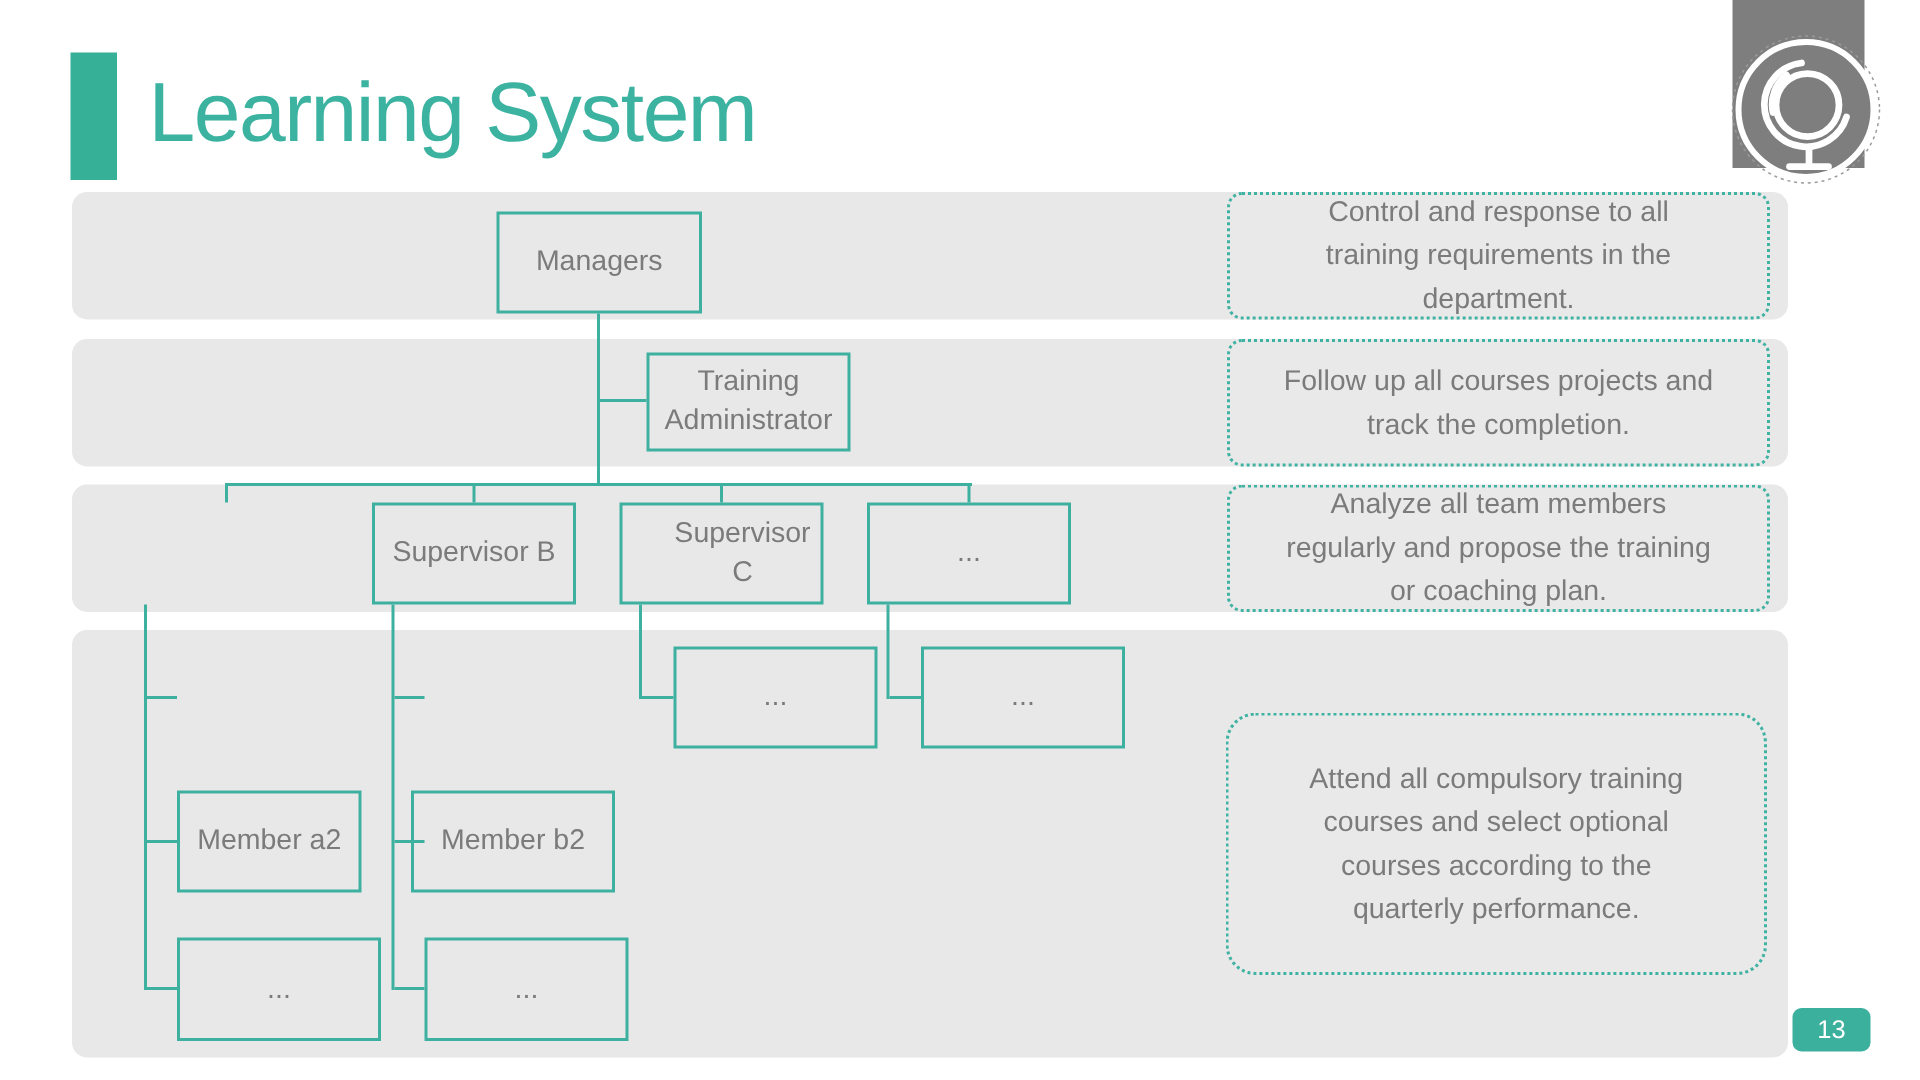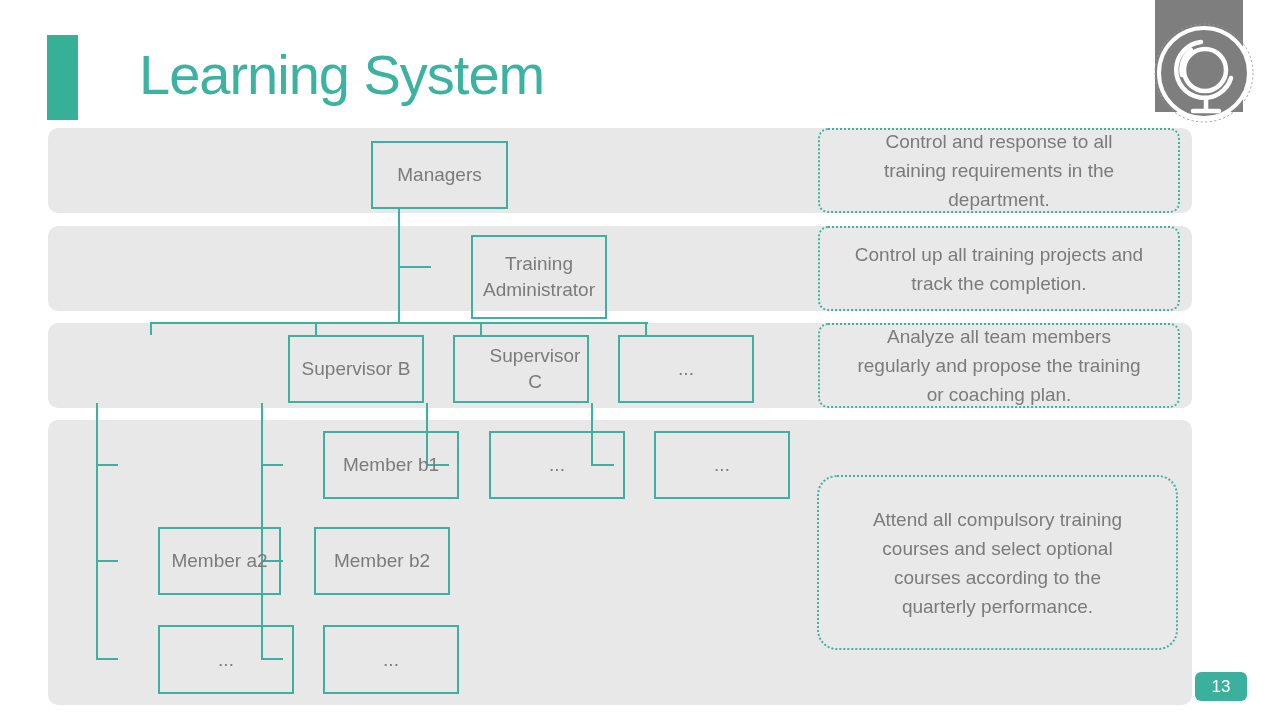--- a/index.html
+++ b/index.html
@@ -4,35 +4,35 @@
 <style>
   html,body{margin:0;padding:0;background:#ffffff;}
   .slide{
     position:relative;width:1280px;height:720px;overflow:hidden;background:#ffffff;
     font-family:"Liberation Sans", sans-serif;
   }
   
   .accent-bar{position:absolute;left:47px;top:35px;width:31px;height:85px;background:#37b098;}
   .page-title{
     position:absolute;left:99px;top:30px;height:90px;line-height:90px;
-    font-size:56px;font-weight:300;letter-spacing:-1px;color:#3cb2a0;white-space:nowrap;margin-left:40px;
+    font-size:56px;font-weight:300;letter-spacing:-1px;color:#3cb2a0;white-space:nowrap;
   }
   
   .band{position:absolute;left:48px;width:1144px;background:#e8e8e8;border-radius:10px;}
   .band1{top:128px;height:85px;}
   .band2{top:226px;height:85px;}
   .band3{top:323px;height:85px;}
   .band4{top:420px;height:285px;}
   
   .conn{position:absolute;background:#3eb0a0;}
   
   .org-box{
     position:absolute;border:2px solid #3eb0a0;background:transparent;box-sizing:border-box;
     display:flex;align-items:center;justify-content:center;text-align:center;
-    color:#7b7b7b;font-size:19px;line-height:26px;white-space:pre-line;margin-left:40px;
+    color:#7b7b7b;font-size:19px;line-height:26px;white-space:pre-line;
   }
   
   .note{
     position:absolute;box-sizing:border-box;background:#e9e9e9;
     border:2px dotted #3fb2a2;border-radius:10px;
     display:flex;align-items:center;justify-content:center;text-align:center;
     color:#7b7b7b;font-size:19px;line-height:29px;white-space:pre-line;padding:0 18px;
   }
   .note1{left:818px;top:128px;width:362px;height:85px;}
   .note2{left:818px;top:226px;width:362px;height:85px;}
@@ -88,41 +88,40 @@
   <div class="conn" style="left:261px;top:403px;width:2px;height:257px;"></div>
   <div class="conn" style="left:263px;top:464px;width:20px;height:2px;"></div>
   <div class="conn" style="left:263px;top:560px;width:20px;height:2px;"></div>
   <div class="conn" style="left:263px;top:658px;width:20px;height:2px;"></div>
   <div class="conn" style="left:426px;top:403px;width:2px;height:63px;"></div>
   <div class="conn" style="left:428px;top:464px;width:21px;height:2px;"></div>
   <div class="conn" style="left:591px;top:403px;width:2px;height:63px;"></div>
   <div class="conn" style="left:593px;top:464px;width:21px;height:2px;"></div>
 
   <div class="org-box" style="left:331px;top:141px;width:137px;height:68px;">Managers</div>
-  <div class="org-box" style="left:431px;top:235px;width:136px;height:84px;">Training
+  <div class="org-box" style="left:431px;top:235px;width:136px;height:66px;">Training
 Administrator</div>
 
   <div class="org-box" style="left:248px;top:335px;width:136px;height:68px;">Supervisor B</div>
   <div class="org-box" style="left:413px;top:335px;width:136px;height:68px;padding-left:28px;">Supervisor C</div>
   <div class="org-box" style="left:578px;top:335px;width:136px;height:68px;">...</div>
 
   <div class="org-box" style="left:118px;top:527px;width:123px;height:68px;">Member a2</div>
   <div class="org-box" style="left:118px;top:625px;width:136px;height:69px;">...</div>
 
-  <div class="org-box" style="left:283px;top:431px;width:136px;height:68px;">Member b1</div>
   <div class="org-box" style="left:274px;top:527px;width:136px;height:68px;">Member b2</div>
   <div class="org-box" style="left:283px;top:625px;width:136px;height:69px;">...</div>
 
   <div class="org-box" style="left:449px;top:431px;width:136px;height:68px;">...</div>
   <div class="org-box" style="left:614px;top:431px;width:136px;height:68px;">...</div>
 
   <div class="note note1">Control and response to all
 training requirements in the
 department.</div>
-  <div class="note note2">Control up all training projects and
+  <div class="note note2">Follow up all courses projects and
 track the completion.</div>
   <div class="note note3">Analyze all team members
 regularly and propose the training
 or coaching plan.</div>
   <div class="note note4">Attend all compulsory training
 courses and select optional
 courses according to the
 quarterly performance.</div>
 
   <div class="page-badge">13</div>

